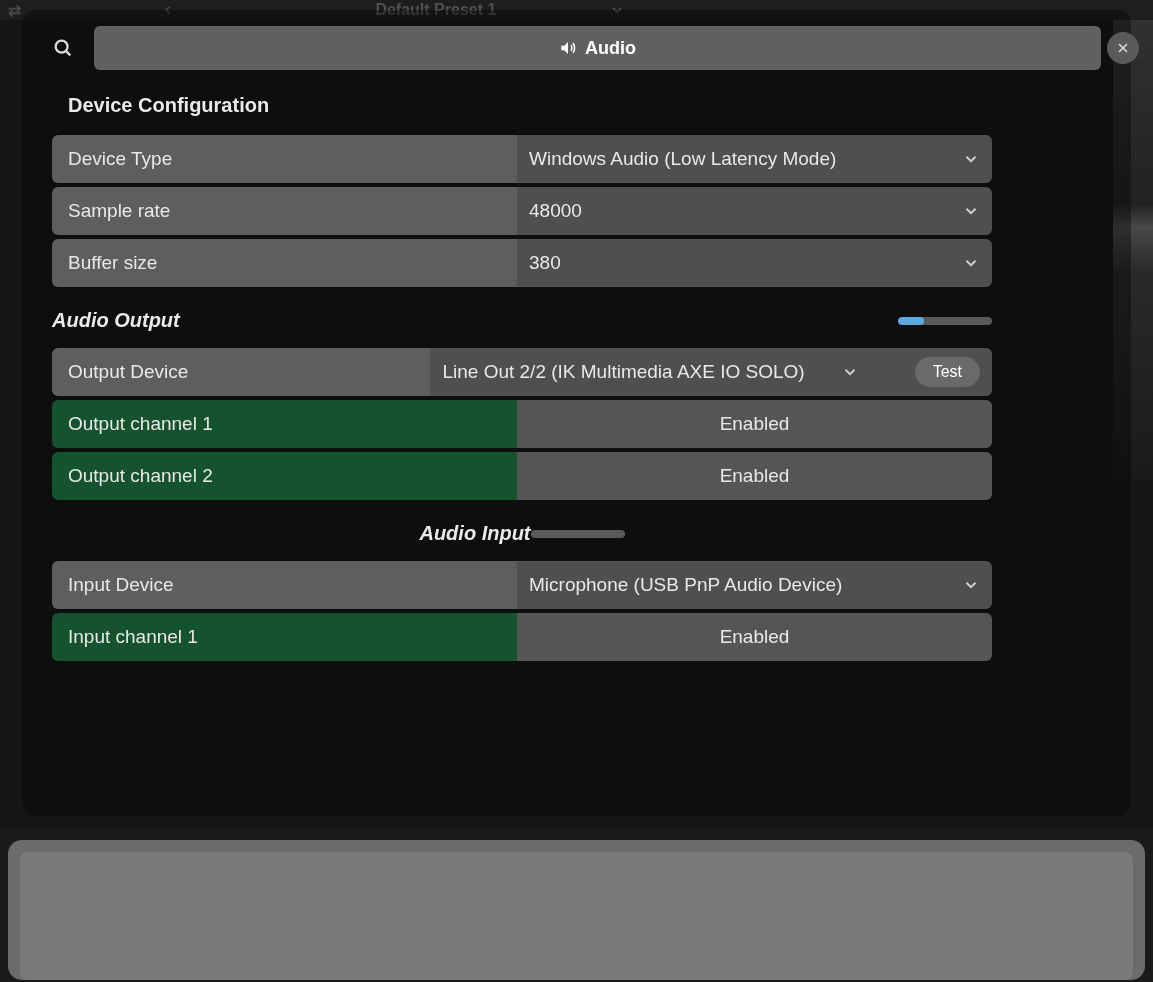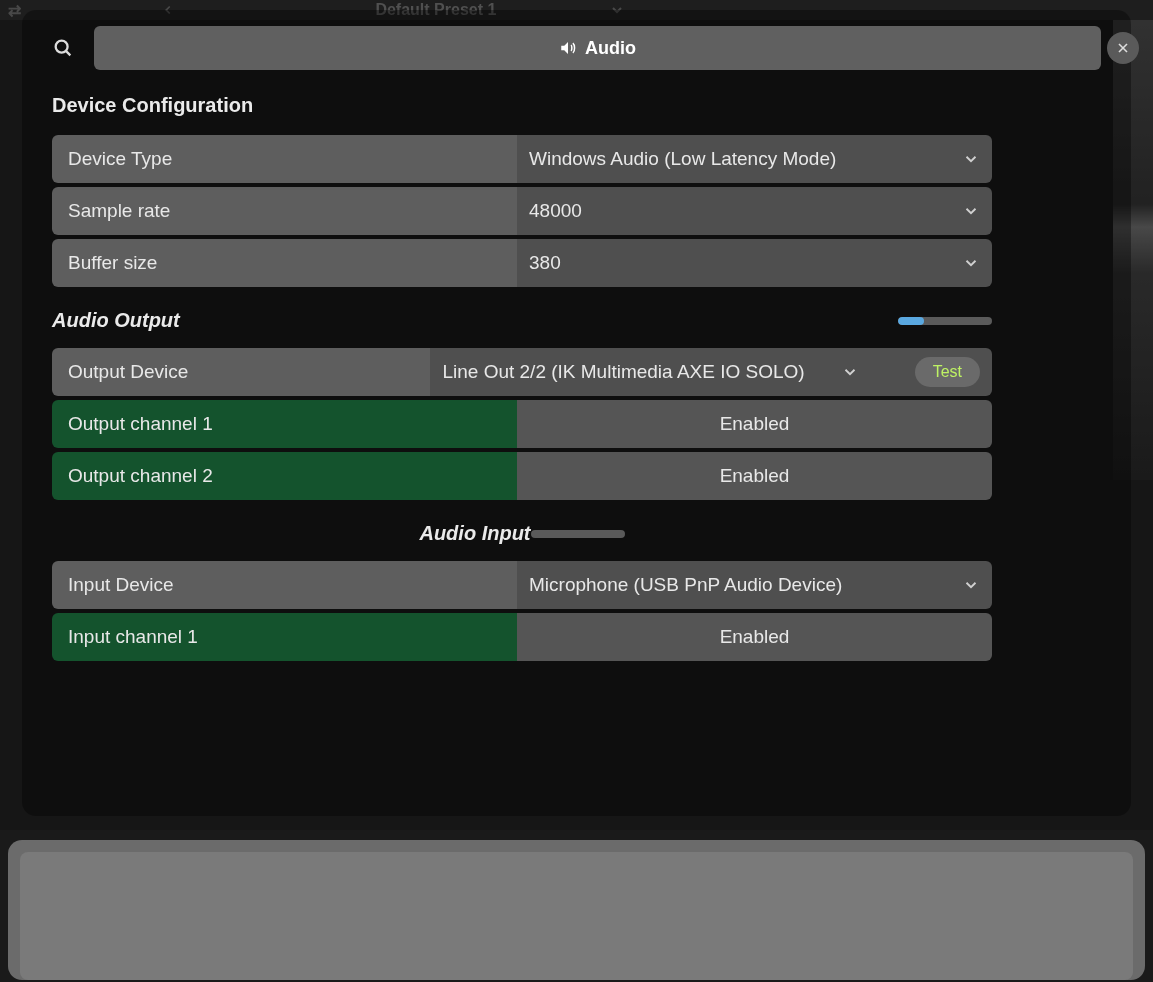--- a/index.html
+++ b/index.html
@@ -147,21 +147,21 @@
       align-items: center;
       justify-content: center;
       cursor: pointer;
       color: #ddd;
     }
     
     .section-title {
       font-size: 20px;
       font-weight: 600;
       color: #eaeaea;
-      margin: 0 0 18px 0;
+      margin: 0 0 18px 16px;
     }
     
     .section-title-row {
       display: flex;
       align-items: center;
       justify-content: space-between;
       margin: 22px 0 16px 0;
     }
     .section-title-row .section-title {
       margin: 0;
@@ -225,21 +225,21 @@
     .row-chevron {
       margin-left: auto;
       width: 18px;
       height: 18px;
       color: #d0d0d0;
       flex-shrink: 0;
     }
     
     .test-btn {
       background: #6a6a6a;
-      color: #bef264;
+      color: #ffffff;
       border: none;
       border-radius: 16px;
       padding: 6px 18px;
       font-size: 16px;
       cursor: pointer;
       flex-shrink: 0;
     }
     
     .val-text {
       white-space: nowrap;

